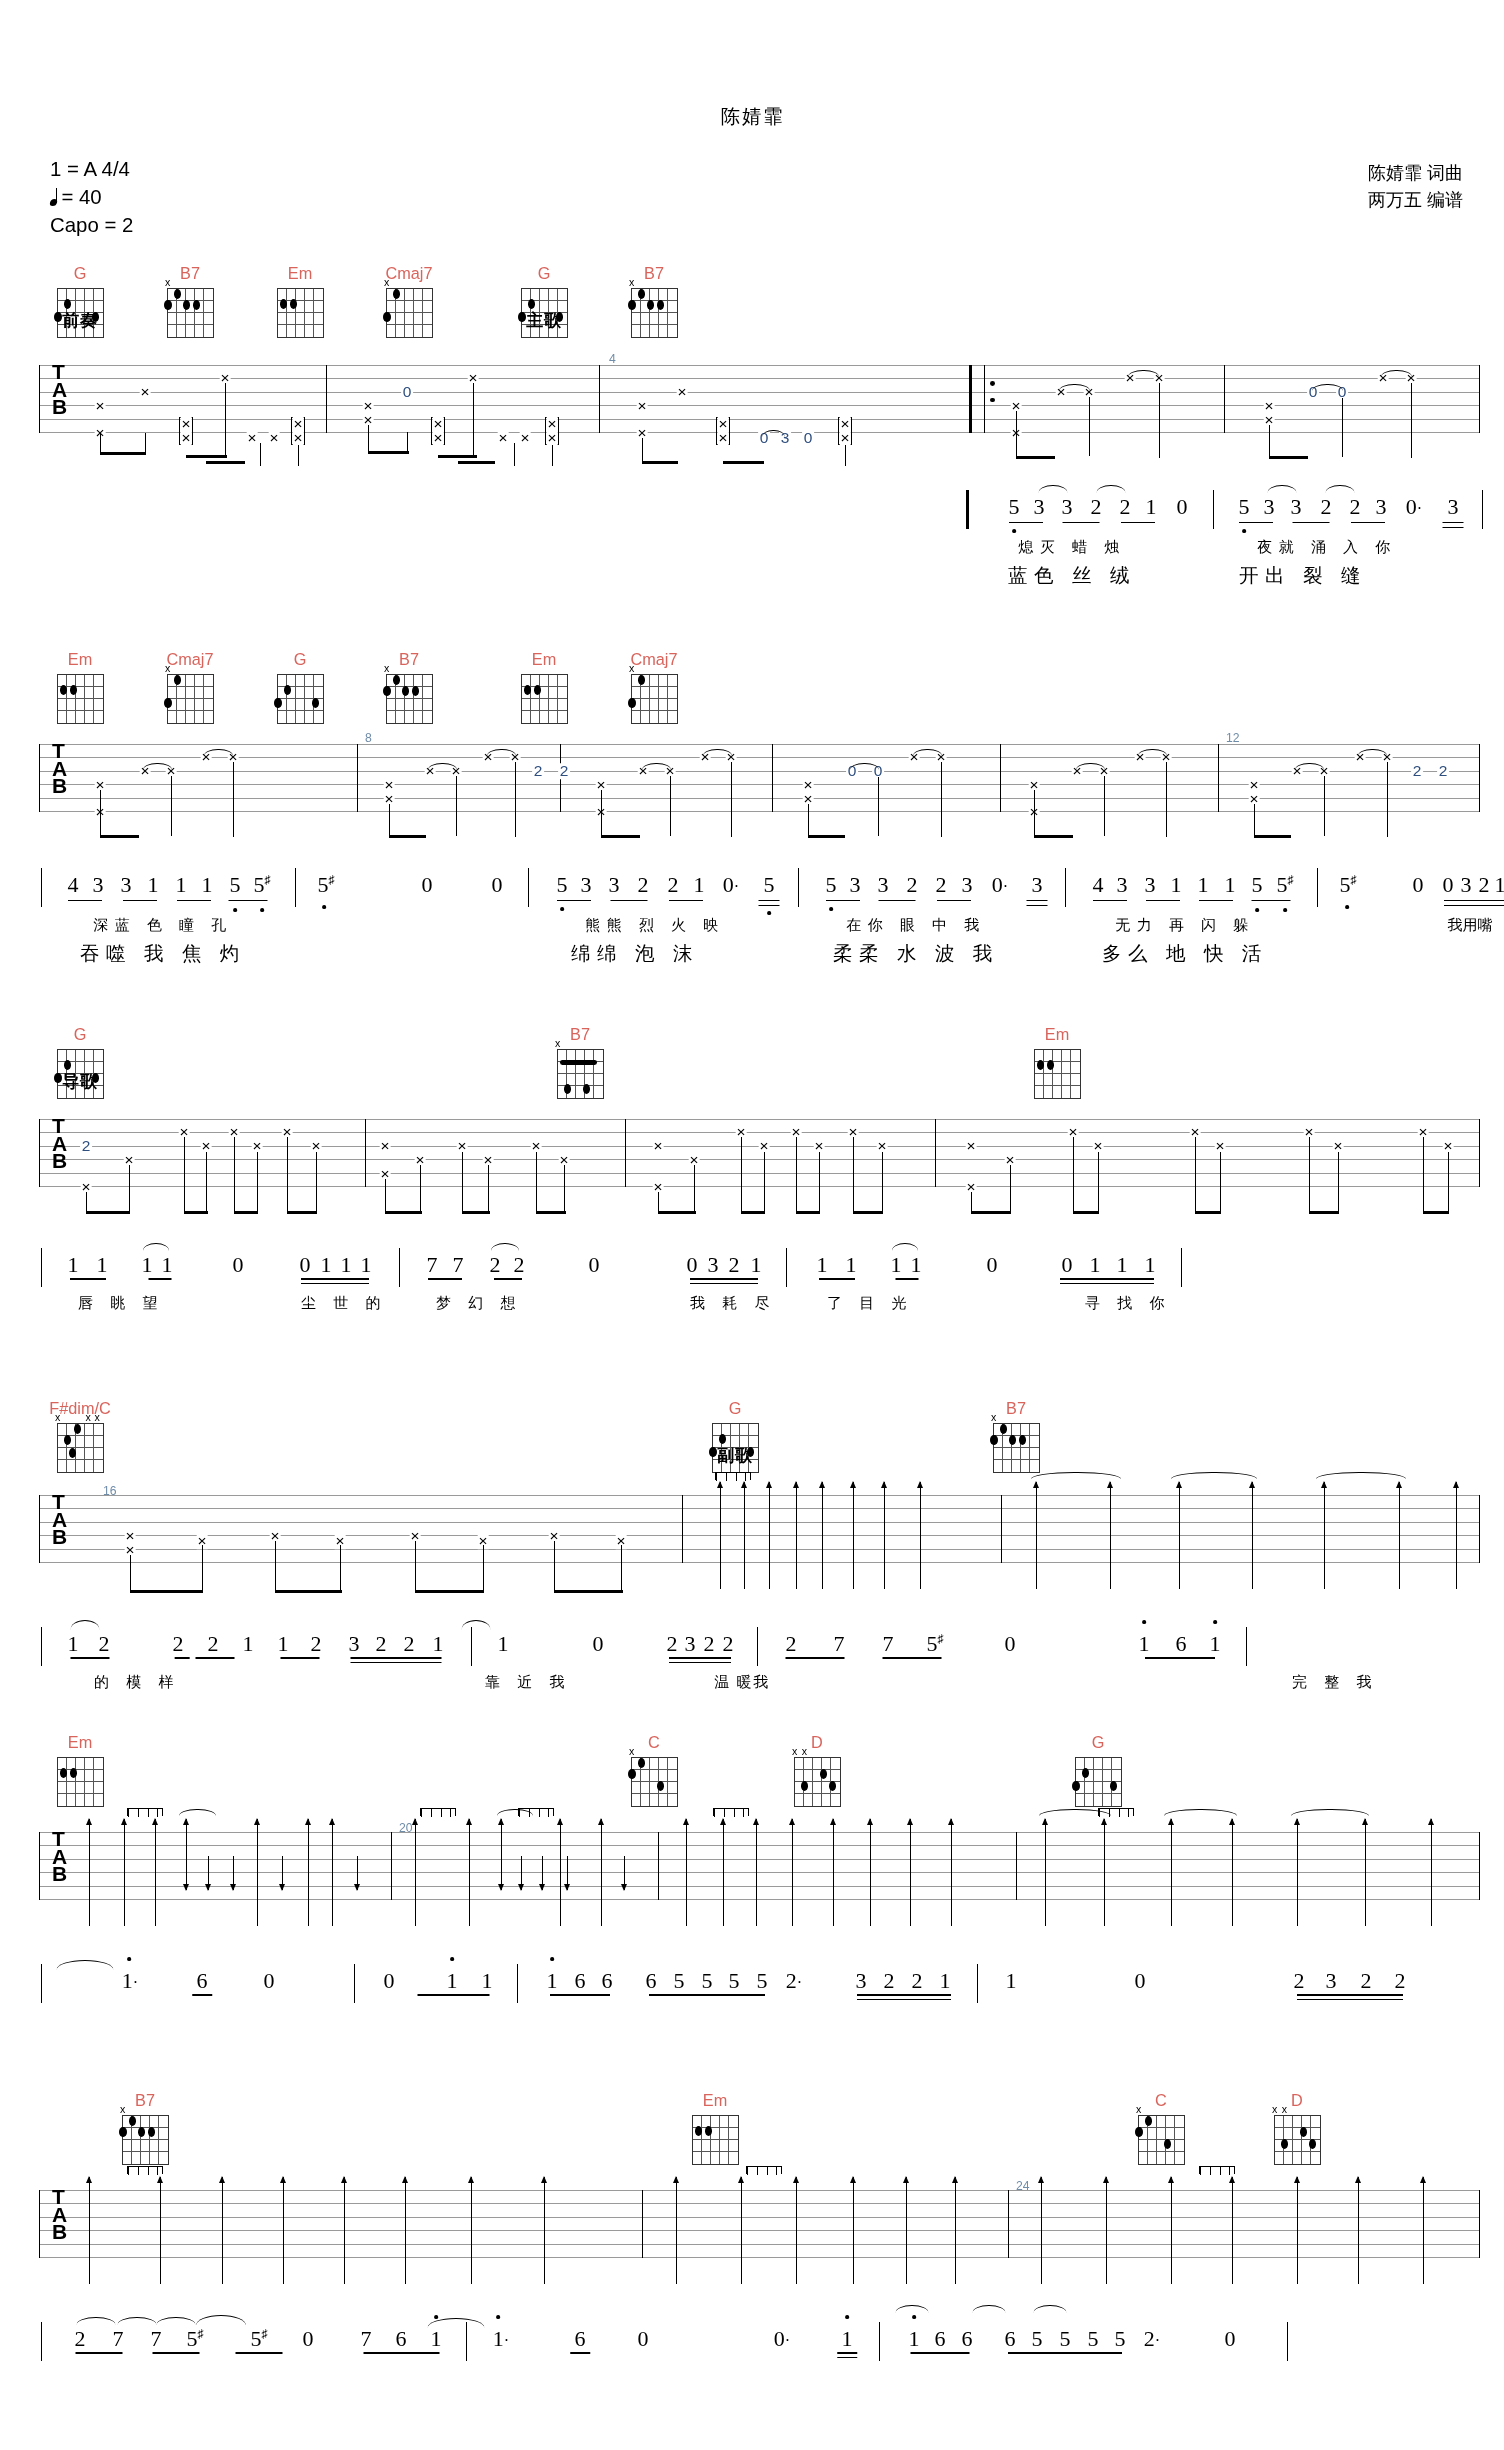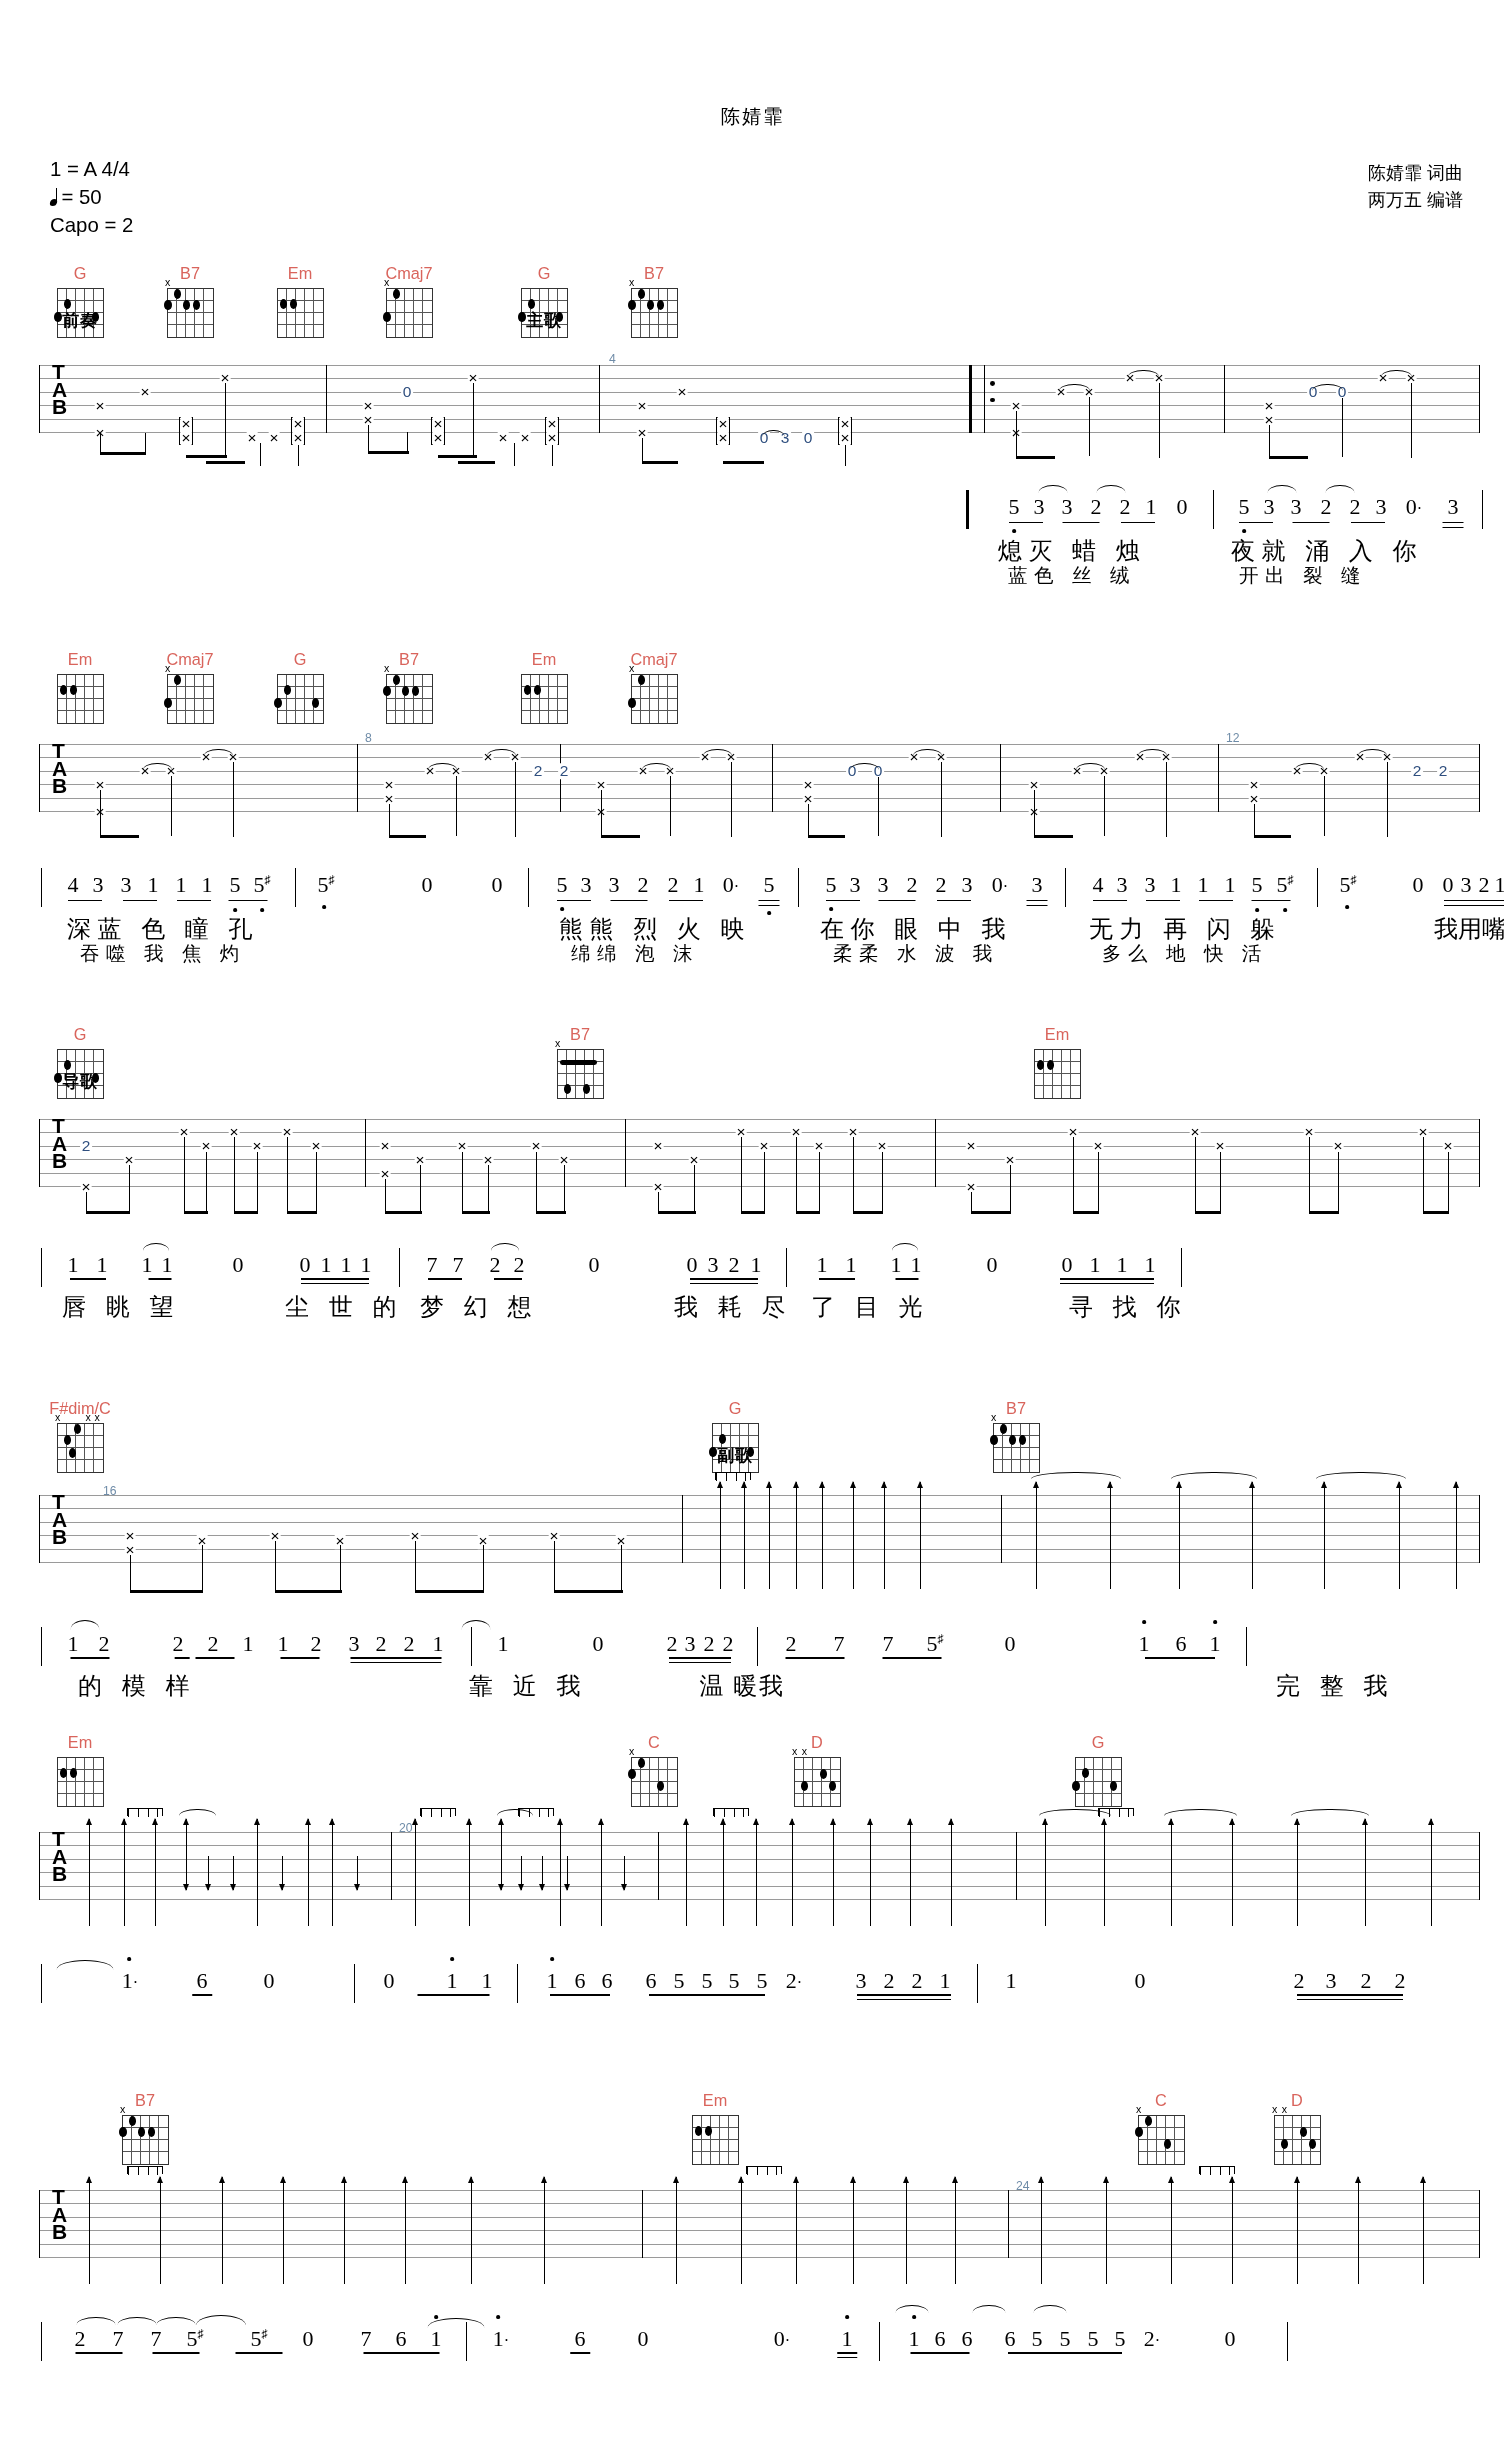--- a/index.html
+++ b/index.html
@@ -87,33 +87,33 @@
   
   .numrow { position:absolute; left:0; width:1505px; height:33px; }
   .num { position:absolute; font-size:22px; line-height:1; transform:translateX(-50%);
          font-family:"Liberation Serif","DejaVu Serif",serif; white-space:nowrap; }
   .num .sh { font-size:12.2px; vertical-align:super; }
   .under { position:absolute; height:1.4px; background:#000; transform:translateX(-50%); }
   .ddot { position:absolute; width:3.7px; height:3.7px; border-radius:50%; background:#000; transform:translateX(-50%); }
   .hidot { position:absolute; width:3.7px; height:3.7px; border-radius:50%; background:#000; transform:translateX(-50%); }
   .slur2 { position:absolute; border-top:1.5px solid #000; border-radius:50%/100% 100% 0 0; height:8.1px; transform:translateX(-50%); }
   .vbarl { position:absolute; width:1.3px; background:#000; }
-  .lyr { position:absolute; font-size:24px; line-height:1; transform:translateX(-50%);
+  .lyr { position:absolute; font-size:15px; line-height:1; transform:translateX(-50%);
          white-space:nowrap; letter-spacing:6.5px; }
   .lyr2 { position:absolute; font-size:19.5px; line-height:1; transform:translateX(-50%);
           white-space:nowrap; letter-spacing:6.5px; }
 </style>
 </head>
 <body>
 
 <div class="sheet-header">
   <div class="song-artist">陈婧霏</div>
   <div class="meta-left">
     <div class="ln">1 = A 4/4</div>
-    <div class="ln"><span class="tempo-note"></span><span>= 50</span></div>
+    <div class="ln"><span class="tempo-note"></span><span>= 40</span></div>
     <div class="ln">Capo = 2</div>
   </div>
   <div class="meta-right">
     <div>陈婧霏 词曲</div>
     <div>两万五 编谱</div>
   </div>
 </div>
 
 <div class="system" style="position:absolute;left:0;top:244px;height:375px;">
 

